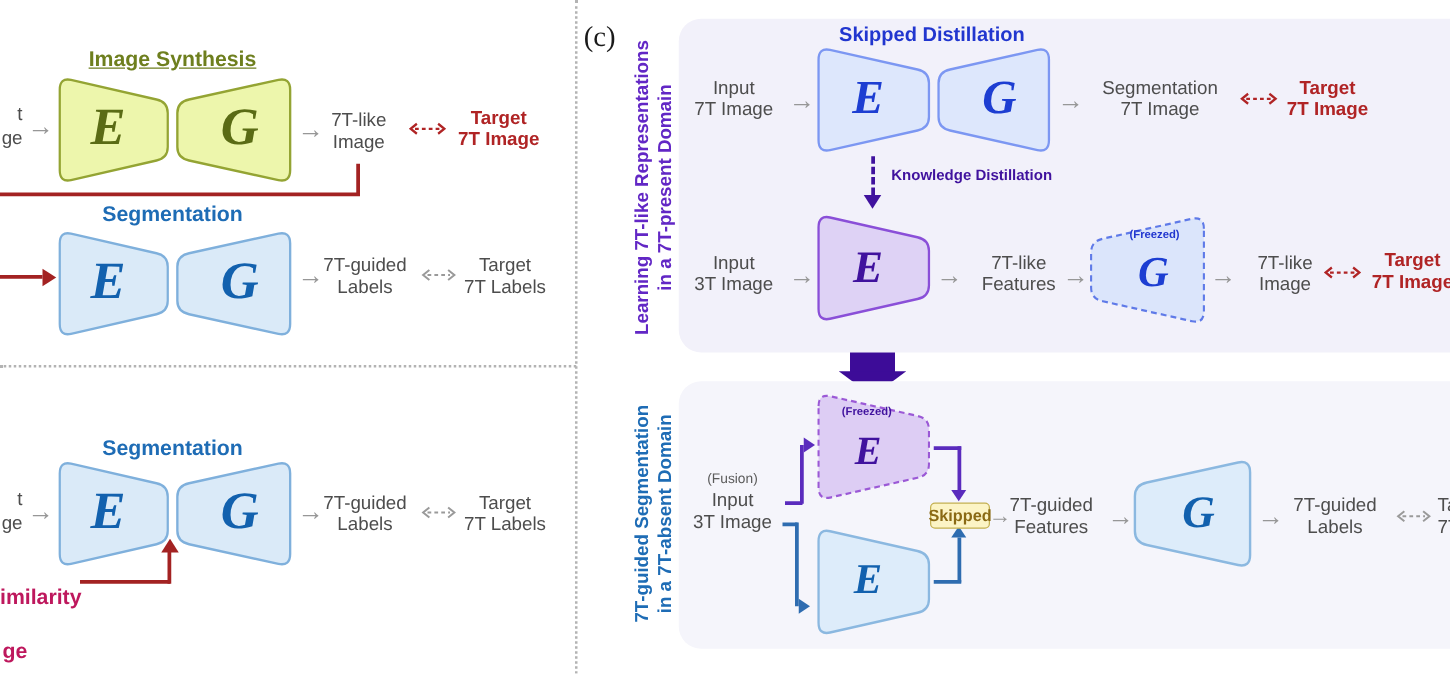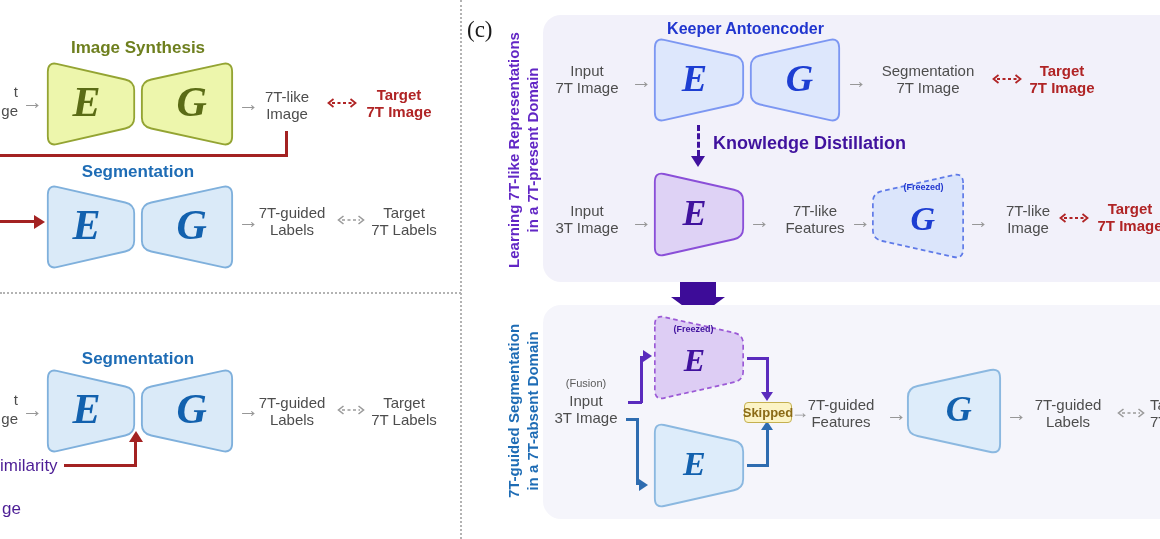--- a/index.html
+++ b/index.html
@@ -11,21 +11,21 @@
   .lbl{position:absolute; color:#4d4d4d; font-size:15px; line-height:17px; text-align:center;}
   .lbl.left{text-align:left;} .lbl.right{text-align:right;}
   .red{color:#b02425; font-weight:bold;}
   .title{position:absolute; font-weight:bold; font-size:17px; text-align:center;}
   .olive{color:#6e7f1e;}
   .blue{color:#1e6cb5;}
   .royal{color:#2136cf;}
   .purple{color:#40129e;}
   .violet{color:#6227c5;}
   .smalltag{font-size:11px; color:#5a5a5a;}
-  .fragred{position:absolute; color:#4c1d95; font-weight:normal; font-size:17px;}
+  .fragred{position:absolute; color:#be185d; font-weight:bold; font-size:17px;margin-top:12px;}
   .ctag{position:absolute; font-family:"Liberation Serif",serif; font-size:23px; color:#1a1a1a;}
   .vtitle{position:absolute; transform:translate(-50%,-50%) rotate(-90deg);
     text-align:center; white-space:nowrap; font-weight:bold; font-size:15px; line-height:19px;}
   
   .shape{position:absolute;}
   .shape svg{position:absolute; left:0; top:0; width:100%; height:100%;}
   .glyph{position:absolute; top:50%; font-family:"Liberation Serif",serif;
     font-style:italic; font-weight:bold; transform:translate(-50%,-54%);}
   .enc .glyph{left:45%;} .dec .glyph{left:55%;}
   .freezetag{position:absolute; top:12%; width:100%; text-align:center;
@@ -56,21 +56,21 @@
   .fusion{position:absolute; background:#fcf4c5; border:1.5px solid #c4b050; border-radius:4px;
     display:flex; align-items:center; justify-content:center;
     font-size:13px; font-weight:bold; color:#8a6a15;}
   .blockarrow-shaft{position:absolute; background:#3d0c98;}
 </style>
 </head>
 <body>
 
 <div id="canvas">
 
-  <div class="title olive" style="left:38px;top:38px;width:200px;">Image Synthesis</div>
+  <div class="title olive" style="left:38px;top:38px;width:200px;text-decoration:underline;">Image Synthesis</div>
 
   <div class="shape enc green" style="left:46px;top:60px;width:90px;height:88px;">
     <svg viewBox="0 0 100 90" preserveAspectRatio="none">
         <path d="M 2 12 Q 2 2 12 4 L 88 20 Q 98 22 98 31 L 98 59 Q 98 68 88 70 L 12 86 Q 2 88 2 78 Z" stroke-width="2"></path>
       </svg>
     <span class="glyph" style="font-size:42px;">E</span>
   </div>
   <div class="shape dec green" style="left:140px;top:60px;width:94px;height:88px;">
     <svg viewBox="0 0 100 90" preserveAspectRatio="none">
         <path d="M 98 12 Q 98 2 88 4 L 12 20 Q 2 22 2 31 L 2 59 Q 2 68 12 70 L 88 86 Q 98 88 98 78 Z" stroke-width="2"></path>
@@ -181,21 +181,21 @@
 
   <div class="sep-v"></div>
   <span class="ctag" style="left:467px;top:17px;">(c)</span>
 
   <div class="panelbg" style="left:543px;top:15px;width:640px;height:267px;background:#f2f1fa;"></div>
   <div class="vtitle violet" style="left:523px;top:150px;">
     <div>Learning 7T-like Representations</div>
       <div>in a 7T-present Domain</div>
   </div>
 
-  <div class="title royal" style="left:638px;top:20px;width:215px;font-size:16px;">Keeper Antoencoder</div>
+  <div class="title royal" style="left:638px;top:20px;width:215px;font-size:16px;">Skipped Distillation</div>
   <div class="lbl" style="left:545px;top:62px;width:84px;">
     <div>Input</div>
       <div>7T Image</div>
   </div>
   <span class="sarrow" style="left:631px;top:70px;">→</span>
 
   <div class="shape enc rblue" style="left:653px;top:36px;width:92px;height:88px;">
     <svg viewBox="0 0 100 90" preserveAspectRatio="none">
         <path d="M 2 12 Q 2 2 12 4 L 88 20 Q 98 22 98 31 L 98 59 Q 98 68 88 70 L 12 86 Q 2 88 2 78 Z" stroke-width="2"></path>
       </svg>
@@ -220,21 +220,21 @@
         <path d="M24.5 2 L29.5 6 L24.5 10"></path>
       </svg>
   </div>
   <div class="lbl red" style="left:1023px;top:62px;width:78px;">
     <div>Target</div>
       <div>7T Image</div>
   </div>
 
   <div class="kd-dash" style="left:697px;top:125px;height:31px;"></div>
   <div class="tri" style="left:691px;top:156px;border-left:7.5px solid transparent;border-right:7.5px solid transparent;border-top:11px solid #40129e;"></div>
-  <div class="title purple" style="left:713px;top:133px;font-size:18px;text-align:left;">Knowledge Distillation</div>
+  <div class="title purple" style="left:713px;top:133px;font-size:12px;text-align:left;">Knowledge Distillation</div>
 
   <div class="lbl" style="left:545px;top:202px;width:84px;">
     <div>Input</div>
       <div>3T Image</div>
   </div>
   <span class="sarrow" style="left:631px;top:210px;">→</span>
   <div class="shape enc purpshape" style="left:653px;top:170px;width:92px;height:89px;">
     <svg viewBox="0 0 100 90" preserveAspectRatio="none">
         <path d="M 2 12 Q 2 2 12 4 L 88 20 Q 98 22 98 31 L 98 59 Q 98 68 88 70 L 12 86 Q 2 88 2 78 Z" stroke-width="2"></path>
       </svg>

